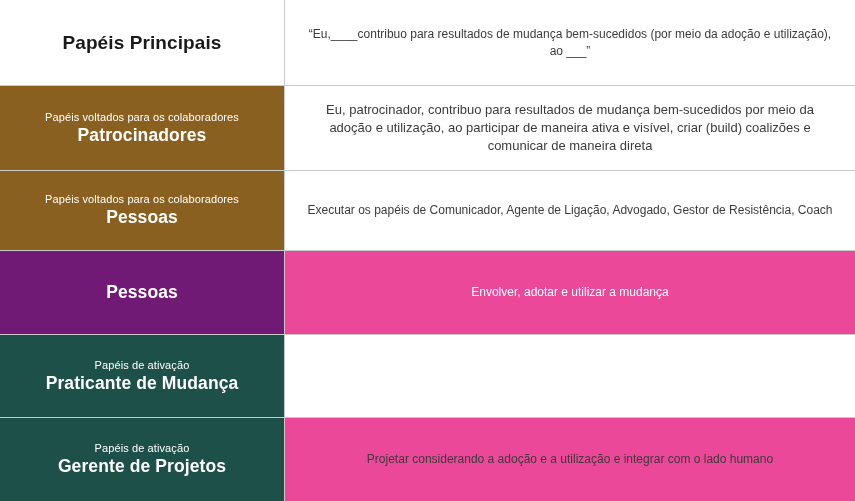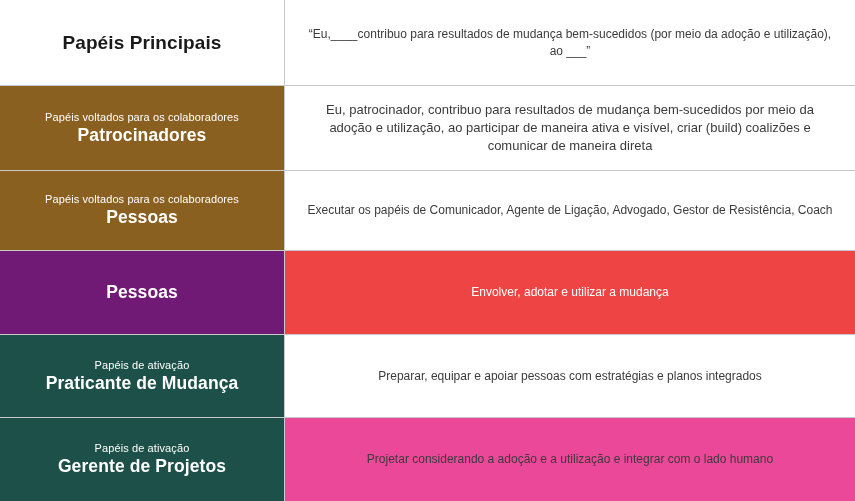--- a/index.html
+++ b/index.html
@@ -69,21 +69,21 @@
   .row-principais .left-cell { background: #ffffff; color: #1a1a1a; }
   .row-principais .right-cell { background: #ffffff; }
 
   .row-patrocinadores .left-cell { background: #8a6020; color: #ffffff; }
   .row-patrocinadores .right-cell { background: #ffffff; }
 
   .row-gestores .left-cell { background: #8a6020; color: #ffffff; }
   .row-gestores .right-cell { background: #ffffff; }
 
   .row-pessoas .left-cell { background: #701a75; color: #ffffff; }
-  .row-pessoas .right-cell { background: #ef4444; color: #ffffff; }
+  .row-pessoas .right-cell { background: #ec4899; color: #ffffff; }
   .row-pessoas .right-text { color: #ffffff; }
 
   .row-praticante .left-cell { background: #1c5048; color: #ffffff; }
   .row-praticante .right-cell { background: #ffffff; }
 
   .row-gerente .left-cell { background: #1c5048; color: #ffffff; }
   .row-gerente .right-cell { background: #ec4899; }
 
   
   .row-principais { height: 86px; }
@@ -134,23 +134,20 @@
     <div class="right-cell">
       <div class="right-text">Envolver, adotar e utilizar a mudança</div>
     </div>
   </div>
 
   <div class="row row-praticante">
     <div class="left-cell">
       <div class="left-sub">Papéis de ativação</div>
       <div class="left-title">Praticante de Mudança</div>
     </div>
-    <div class="right-cell">
-      <div class="right-text">Preparar, equipar e apoiar pessoas com estratégias e planos integrados</div>
-    </div>
   </div>
 
   <div class="row row-gerente">
     <div class="left-cell">
       <div class="left-sub">Papéis de ativação</div>
       <div class="left-title">Gerente de Projetos</div>
     </div>
     <div class="right-cell">
       <div class="right-text">Projetar considerando a adoção e a utilização e integrar com o lado humano</div>
     </div>

